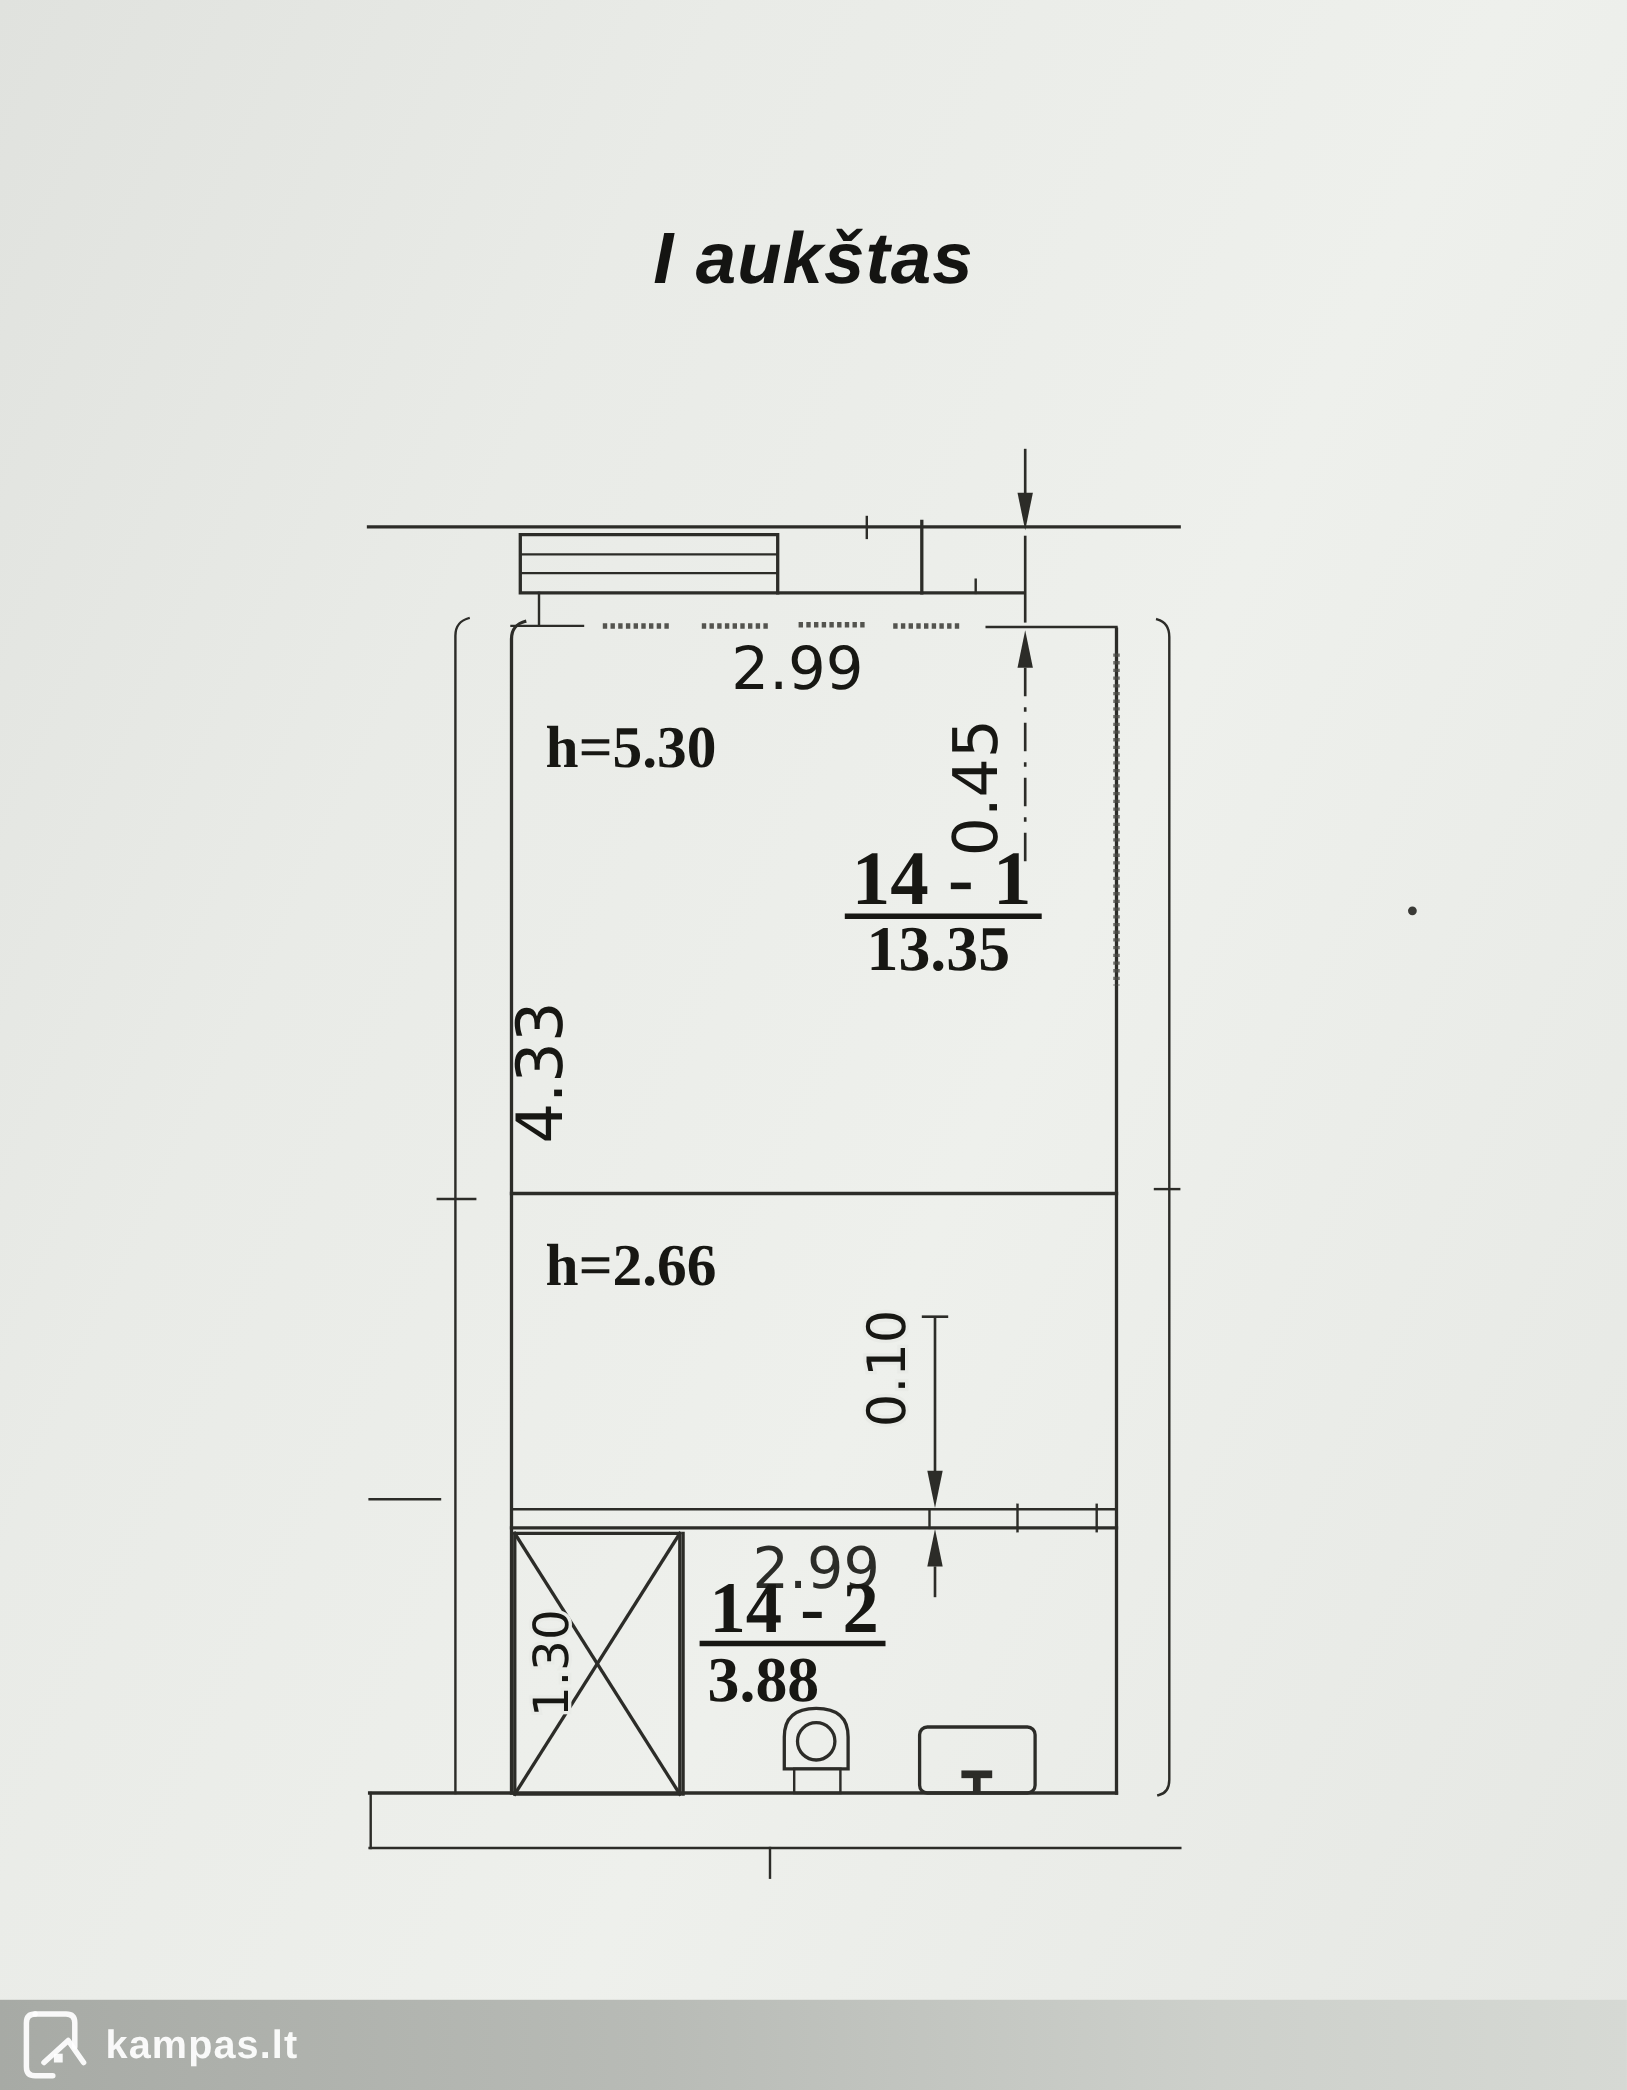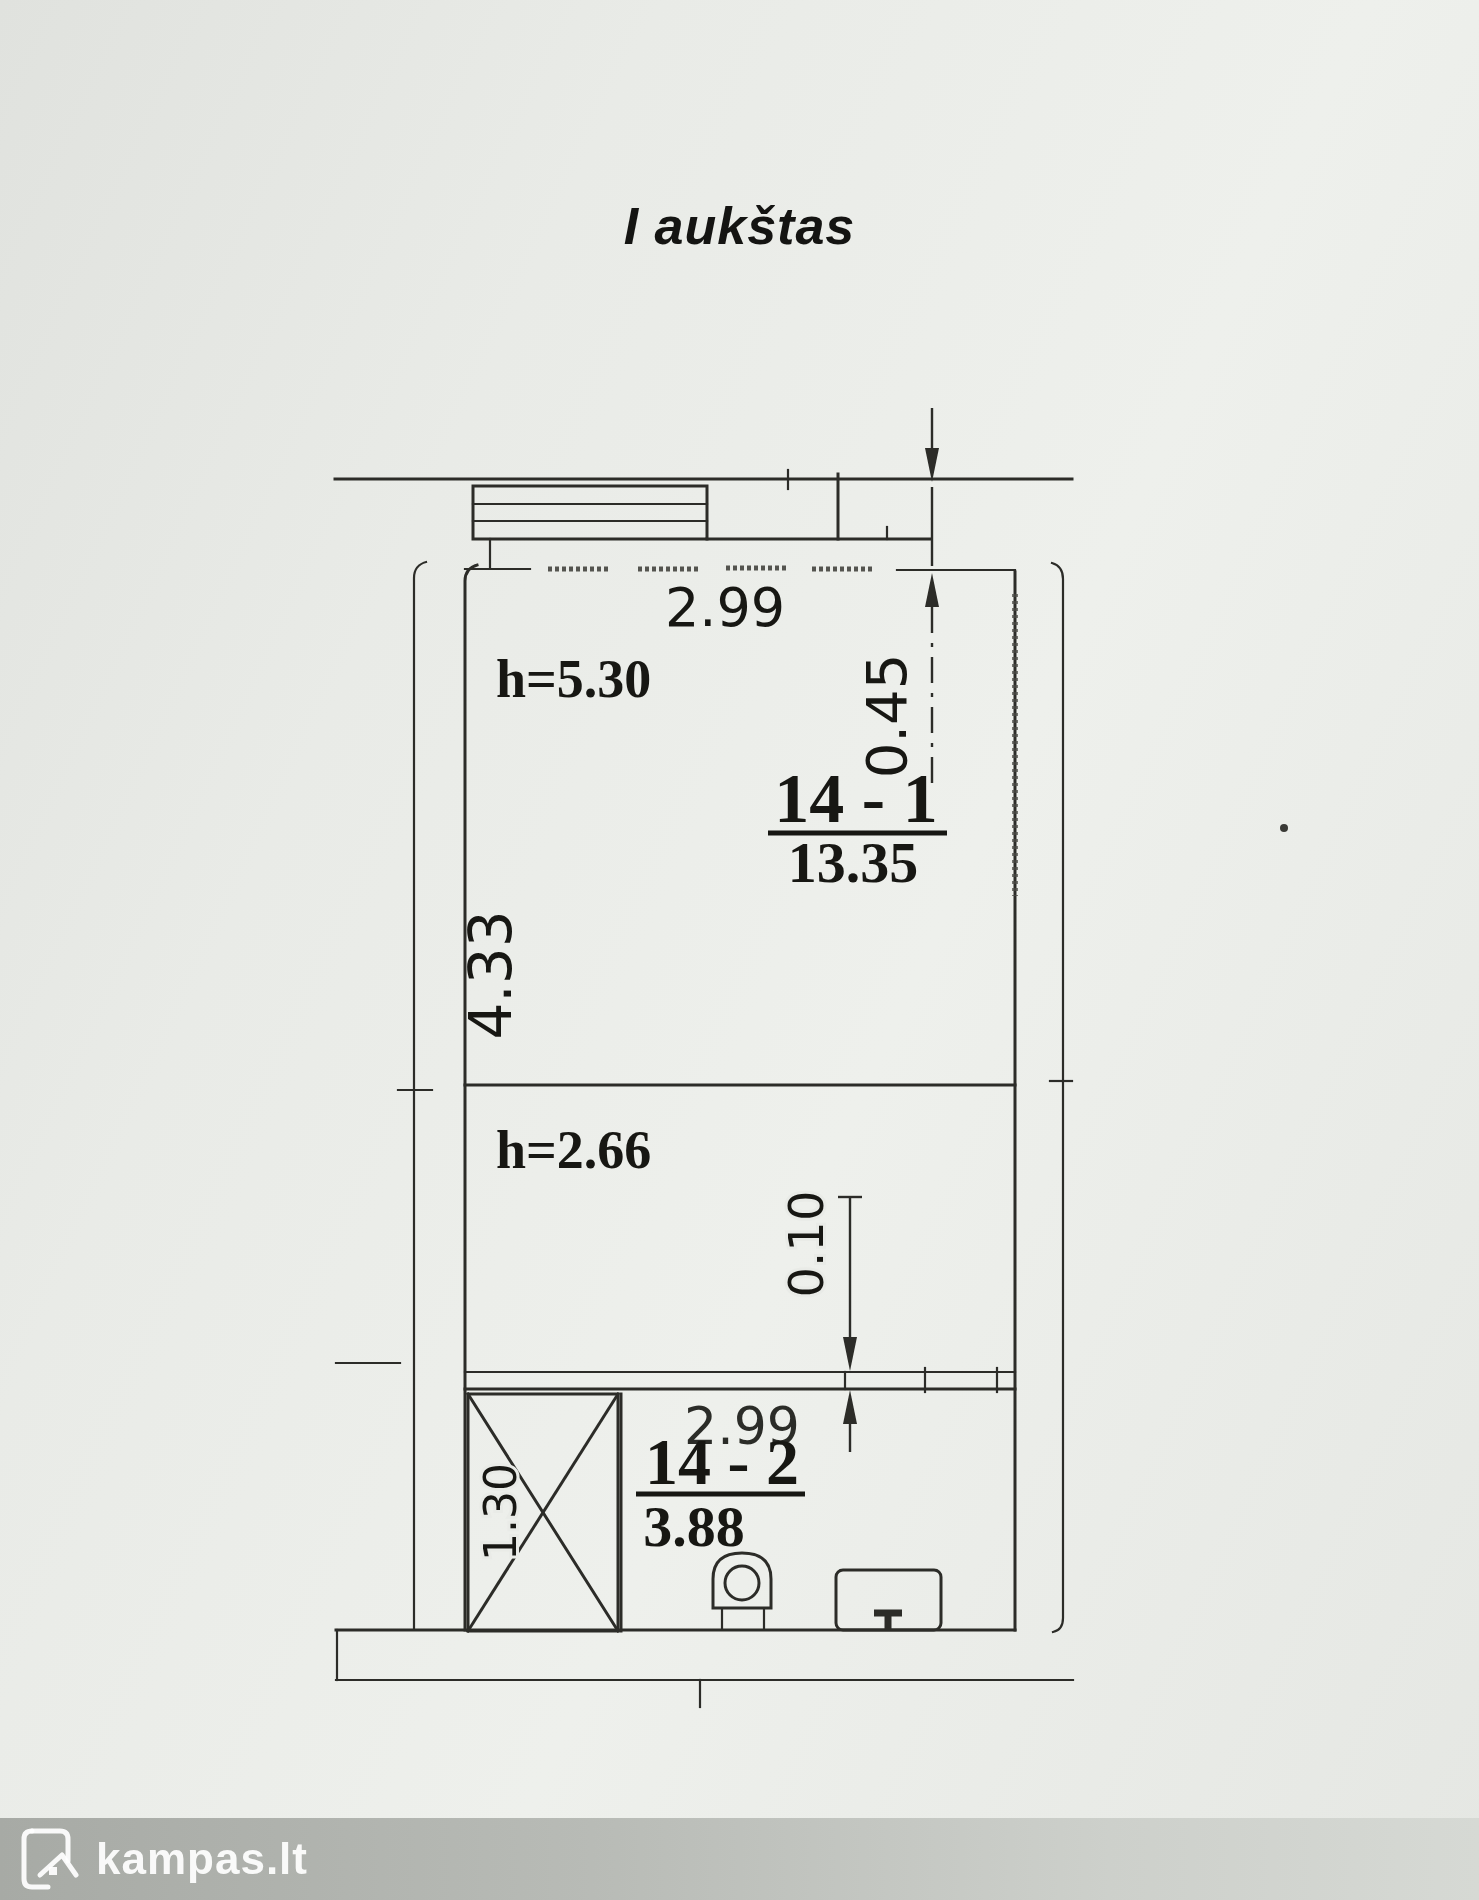--- a/index.html
+++ b/index.html
@@ -11,21 +11,21 @@
   }
   .page{
     position:relative;width:1479px;height:1900px;
     background:linear-gradient(115deg,#e0e2de 0%,#e9ebe7 28%,#eef0ec 58%,#e5e7e3 100%);
   }
   .title{
     position:absolute;left:0;top:196px;width:1479px;
     text-align:center;
     font-family:"Liberation Sans",sans-serif;
     font-style:italic;font-weight:800;
-    font-size:52px;letter-spacing:1px;
+    font-size:66px;letter-spacing:1px;
     color:#141412;
   }
   svg.plan{position:absolute;left:0;top:0;}
   svg.plan *{vector-effect:non-scaling-stroke;}
   .ln{stroke:#2c2c28;stroke-width:3;fill:none;stroke-linecap:square;}
   .thin{stroke-width:2.2;}
   .hatch{stroke:#4b4b46;stroke-width:6;stroke-dasharray:3 4;opacity:.75;}
   .dashseg{stroke:#3a3a35;stroke-width:5;stroke-dasharray:4 3;opacity:.85;}
   .dim{stroke:#2c2c28;stroke-width:2.4;fill:none;}
   .arrow{fill:#2c2c28;stroke:none;}
@@ -34,21 +34,21 @@
   .tserif{font-family:"Liberation Serif","DejaVu Serif",serif;font-weight:700;}
   .halo{paint-order:stroke;stroke:#e9ebe7;stroke-width:6;}
   .footer{
     position:absolute;left:0;top:1818px;width:1479px;height:82px;
     background:linear-gradient(90deg,#a7aaa5 0%,#b8bbb6 40%,#cdd0cb 75%,#d6d9d4 100%);
     display:flex;align-items:center;
   }
   .logo{display:flex;align-items:center;gap:14px;padding-left:18px;}
   .logo-text{
     font-family:"Liberation Sans",sans-serif;font-weight:700;
-    font-size:44px;color:rgba(255,255,255,.93);letter-spacing:1px;
+    font-size:36px;color:rgba(255,255,255,.93);letter-spacing:1px;
   }
 </style>
 </head>
 <body>
 
 <div class="page">
 
   <div class="title">I aukštas</div>
 
   <svg class="plan" width="1479" height="1900" viewBox="0 0 1479 1900">

